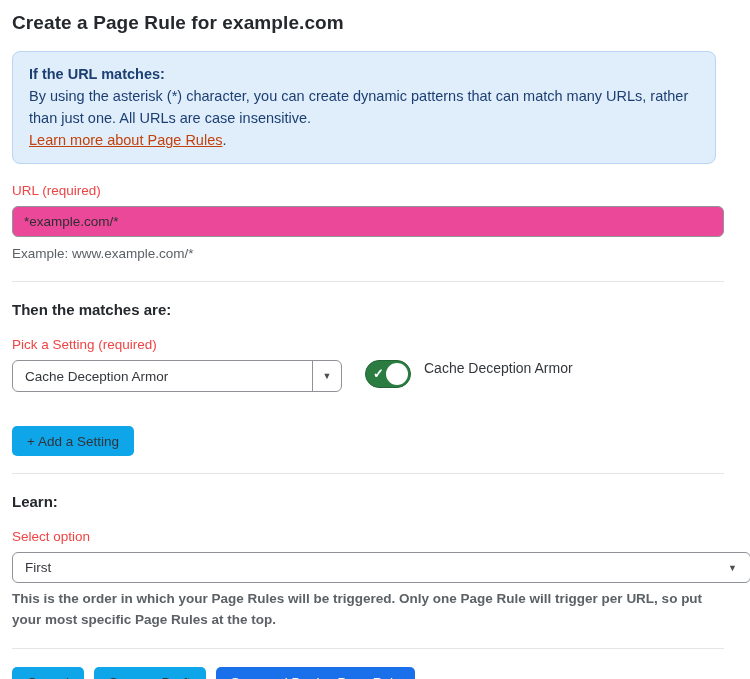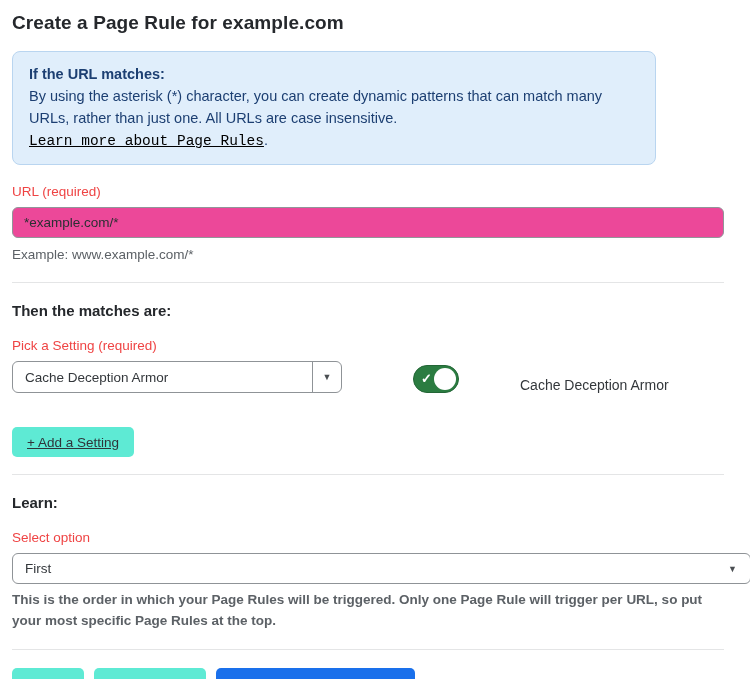--- a/index.html
+++ b/index.html
@@ -23,28 +23,27 @@
 
   .info-box {
     margin-top: 17px;
     background: #e0eefb;
     border: 1px solid #b9d5f0;
     border-radius: 8px;
     padding: 11px 16px 12px 16px;
     color: #1c3f72;
     font-size: 14.5px;
     line-height: 1.52;
-    width: 644px;
+    width: 704px;
   }
   .info-box .info-heading { font-weight: bold; }
   .info-box a {
-    color: #000000;
+    color: #c2410c;
     text-decoration: underline;
     cursor: pointer;
-    font-family: Liberation Mono, monospace;
   }
 
   .field-label {
     font-size: 13.5px;
     color: #ef4444;
     margin-top: 19px;
     margin-bottom: 8px;
   }
 
   .text-input {
@@ -76,23 +75,22 @@
 
   .section-heading {
     font-size: 15px;
     font-weight: bold;
     color: #25282c;
     margin-top: 19px;
   }
 
   .setting-row {
     display: flex;
-    align-items: flex-end;
+    align-items: flex-start;
     margin-bottom: 0;
-    gap: 48px;
   }
 
   .select-box {
     display: flex;
     align-items: stretch;
     border: 1px solid #8f9397;
     border-radius: 6px;
     background: #fff;
     height: 32px;
     cursor: pointer;
@@ -163,23 +161,22 @@
     justify-content: center;
     height: 30px;
     border: none;
     border-radius: 5px;
     font-family: "Liberation Sans", sans-serif;
     font-size: 13.5px;
     cursor: pointer;
     padding: 0 15px;
   }
   .btn-gray {
-    background: #5eead4;
+    background: #0ea5e9;
     color: #30343a;
-    text-decoration: underline;
   }
   .btn-blue {
     background: #1a70eb;
     color: #ffffff;
   }
   .add-setting-btn { margin-top: 34px; }
 
   .order-select { width: 739px; height: 31px; position: relative; }
   .order-select .select-value { padding-right: 30px; }
   .order-select .caret-right {

